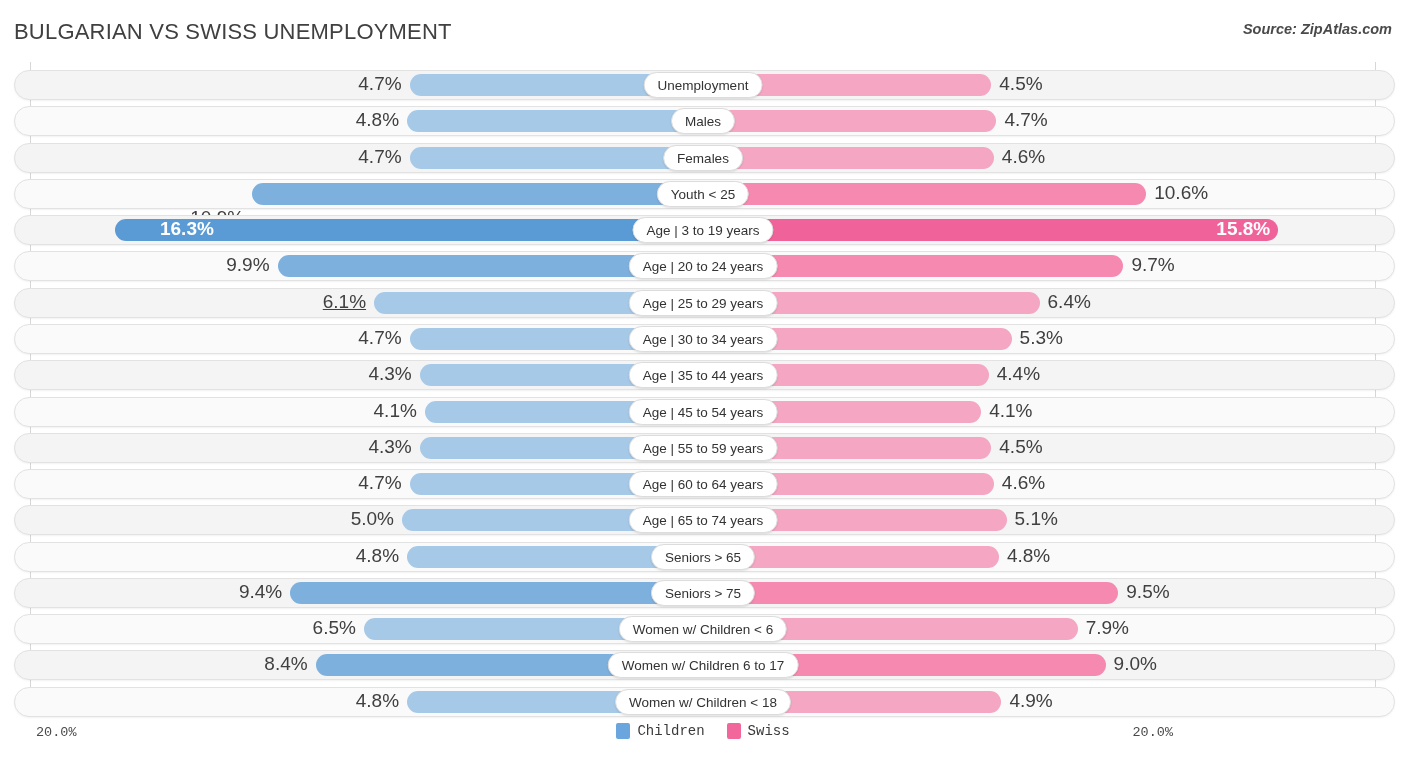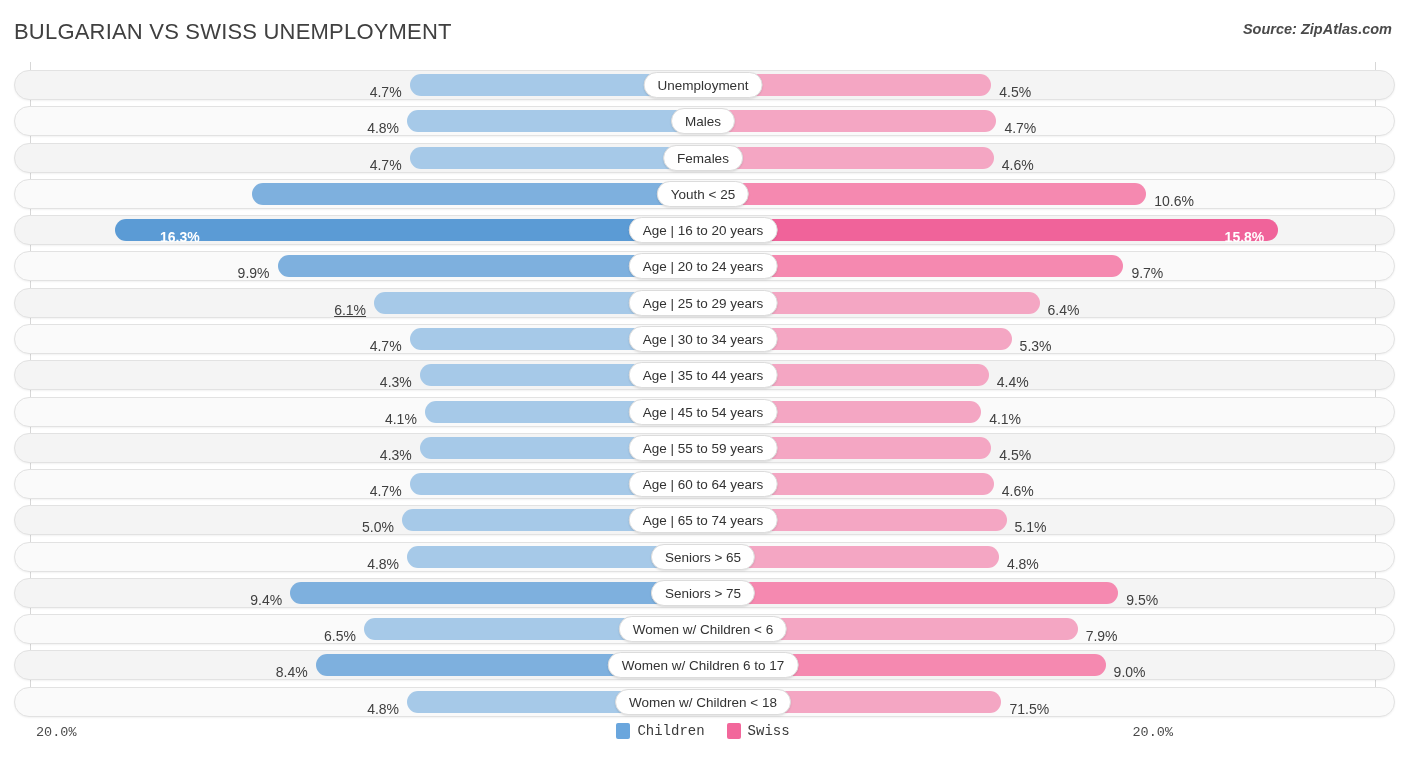--- a/index.html
+++ b/index.html
@@ -90,22 +90,22 @@
     top: 4px;
     height: 22px;
     border-radius: 11px;
   }
   .bar.left  { border-top-right-radius: 0; border-bottom-right-radius: 0; }
   .bar.right { border-top-left-radius: 0;  border-bottom-left-radius: 0; }
 
   
   .val {
     position: absolute;
-    top: 14px;
-    font-size: 14px;
+    top: 3px;
+    font-size: 19px;
     color: #404040;
     white-space: nowrap;
   }
   .val.left  { text-align: right; }
   .val.right { text-align: left; }
 
   
   .val.inside {
     color: #ffffff;
     font-weight: 600;
@@ -216,21 +216,21 @@
       <div class="val left" style="left: 146.14px; width: 84px; margin-top: 25px;">10.9%</div>
       <div class="val right" style="left: 1140.24px;">10.6%</div>
       <div class="pill" style="left: 689px;">Youth &lt; 25</div>
     </div>
     <div class="row" style="top: 153.12px;">
       <div class="track"></div>
       <div class="bar left" style="left: 100.98px; width: 588.02px; background: rgb(91, 155, 213);"></div>
       <div class="bar right" style="left: 689px; width: 575.32px; background: rgb(240, 99, 154);"></div>
       <div class="val left inside" style="left: 114.98px; text-align: center; margin-left: 31px;">16.3%</div>
       <div class="val right inside" style="left: 1202.32px; width: 48px; text-align: right;">15.8%</div>
-      <div class="pill" style="left: 689px;">Age | 16 to 20 years</div>
+      <div class="pill" style="left: 689px;">Age | 3 to 19 years</div>
     </div>
     <div class="row alt" style="top: 189.4px; text-decoration: underline;">
       <div class="track"></div>
       <div class="bar left" style="left: 263.54px; width: 425.46px; background: rgb(126, 176, 222);"></div>
       <div class="bar right" style="left: 689px; width: 420.38px; background: rgb(245, 137, 176);"></div>
       <div class="val left" style="left: 171.54px; width: 84px;">9.9%</div>
       <div class="val right" style="left: 1117.38px;">9.7%</div>
       <div class="pill" style="left: 689px;">Age | 20 to 24 years</div>
     </div>
     <div class="row" style="top: 225.68px;">
@@ -319,21 +319,21 @@
       <div class="bar right" style="left: 689px; width: 402.6px; background: rgb(245, 137, 176);"></div>
       <div class="val left" style="left: 209.64px; width: 84px;">8.4%</div>
       <div class="val right" style="left: 1099.6px;">9.0%</div>
       <div class="pill" style="left: 689px;">Women w/ Children 6 to 17</div>
     </div>
     <div class="row alt" style="top: 624.76px;">
       <div class="track"></div>
       <div class="bar left" style="left: 393.08px; width: 295.92px; background: rgb(166, 201, 232);"></div>
       <div class="bar right" style="left: 689px; width: 298.46px; background: rgb(244, 166, 195);"></div>
       <div class="val left" style="left: 301.08px; width: 84px;">4.8%</div>
-      <div class="val right" style="left: 995.46px;">71.5%</div>
+      <div class="val right" style="left: 995.46px;">4.9%</div>
       <div class="pill" style="left: 689px;">Women w/ Children &lt; 18</div>
     </div>
   </div>
 
 <div class="footer">
   <div class="axis-label left">20.0%</div>
   <div class="axis-label right">20.0%</div>
   <div class="legend" id="legend">
       <div class="legend-item">
         <span class="legend-swatch" style="background: rgb(106, 166, 221);"></span>

